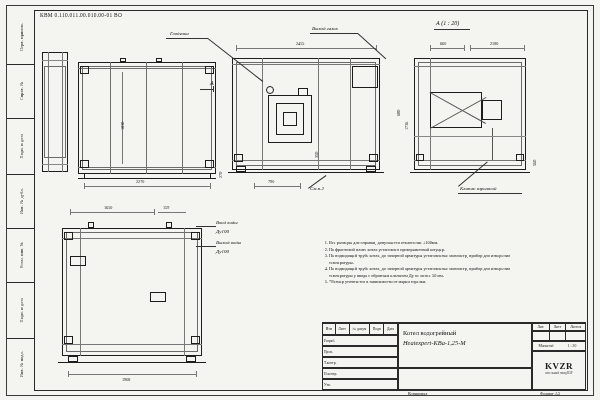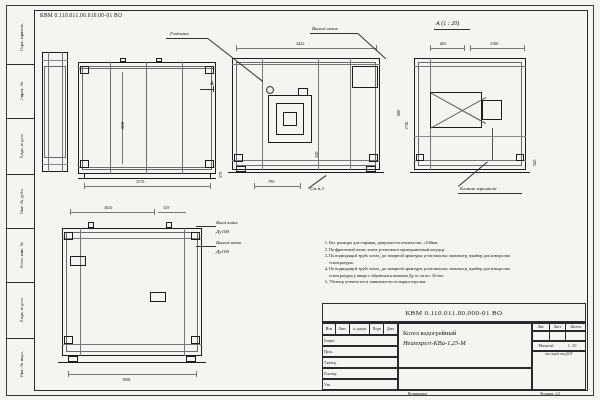--- a/index.html
+++ b/index.html
@@ -293,23 +293,20 @@
   <div class="notes">
     <ol>
       <li>Все размеры для справки, допускается отклонение ±100мм.</li>
       <li>На фронтовой плите котла установлен провзрывочный штуцер.</li>
       <li>На подводящей трубе котла, до запорной арматуры установлены: манометр, прибор для измерения температуры.</li>
       <li>На подводящей трубе котла, до запорной арматуры установлены: манометр, прибор для измерения температуры у вводa с обратным клапаном Ду не менее 50 мм.</li>
       <li>*Размер уточняется в зависимости от марки горелки.</li>
     </ol>
   </div>
 
-  <div class="desig">
-    <span>КВМ 0.110.011.00.000-01 ВО</span>
-  </div>
 
   <div class="tb">
 
     <div class="b" style="position:absolute;left:0;top:0;width:76px;height:12px;">
       <div style="display:flex;height:100%;font-size:3.6px;">
         <div style="flex:1;border-right:1px solid #2a2a2a;display:flex;align-items:center;justify-content:center;">Изм</div>
         <div style="flex:1.1;border-right:1px solid #2a2a2a;display:flex;align-items:center;justify-content:center;">Лист</div>
         <div style="flex:1.7;border-right:1px solid #2a2a2a;display:flex;align-items:center;justify-content:center;">№ докум</div>
         <div style="flex:1.1;border-right:1px solid #2a2a2a;display:flex;align-items:center;justify-content:center;">Подп</div>
         <div style="flex:1.1;display:flex;align-items:center;justify-content:center;">Дата</div>
@@ -351,20 +348,21 @@
       </div>
     </div>
     <div class="b" style="position:absolute;left:210px;top:18px;width:54px;height:10px;">
       <div style="display:flex;height:100%;font-size:3.8px;align-items:center;">
         <div style="flex:1;text-align:center;">Масштаб</div>
         <div style="flex:1;text-align:center;">1 : 20</div>
       </div>
     </div>
     <div class="b" style="position:absolute;left:76px;top:45px;width:134px;height:22px;"></div>
     <div class="b" style="position:absolute;left:210px;top:28px;width:54px;height:39px;">
+      <div style="text-align:center;padding-top:9px;font-size:9px;font-weight:bold;letter-spacing:0.5px;">KVZR</div>
       <div style="text-align:center;font-size:3px;color:#333;">котельный завод КЗР</div>
     </div>
   </div>
 
   <div class="bottomtxt" style="left:408px;top:391px;">Копировал</div>
   <div class="bottomtxt" style="left:540px;top:391px;">Формат А3</div>
 
 </div>
 
 </body></html>

